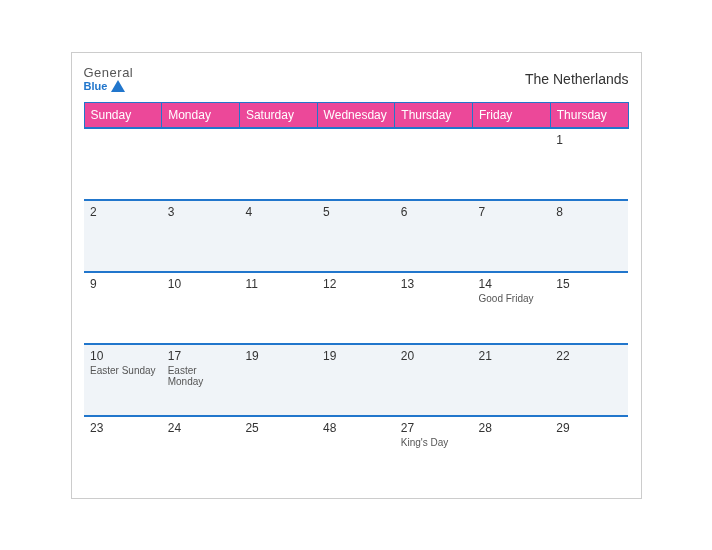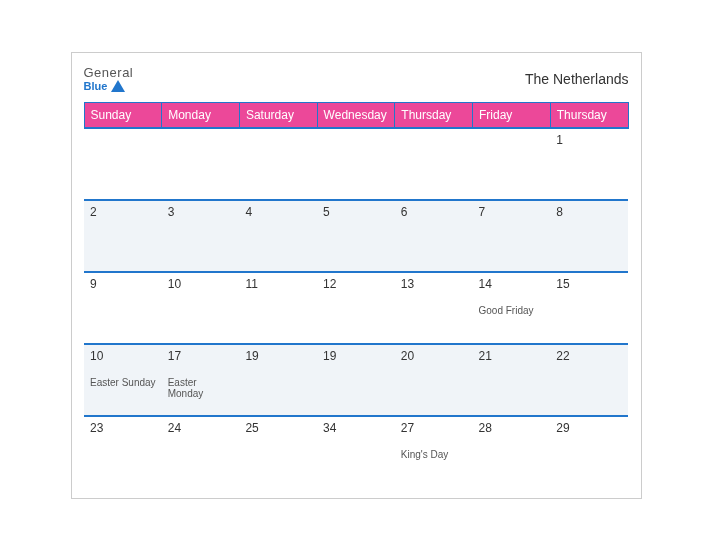--- a/index.html
+++ b/index.html
@@ -97,21 +97,21 @@
     }
     .day-number {
       font-size: 12px;
       color: #333;
       display: block;
     }
     .day-event {
       font-size: 10px;
       color: #555;
       display: block;
-      margin-top: 14px;
+      margin-top: 2px;
     }
     .empty-cell {
       background: #fff;
     }
     .calendar-grid tbody tr:nth-child(even) td.empty-cell {
       background: #f0f4f8;
     }
   </style>
 </head>
 <body>
@@ -228,21 +228,21 @@
           <td>
             <span class="day-number">23</span>
           </td>
           <td>
             <span class="day-number">24</span>
           </td>
           <td>
             <span class="day-number">25</span>
           </td>
           <td>
-            <span class="day-number">34</span>
+            <span class="day-number">48</span>
           </td>
           <td>
             <span class="day-number">27</span>
             <span class="day-event">King's Day</span>
           </td>
           <td>
             <span class="day-number">28</span>
           </td>
           <td>
             <span class="day-number">29</span>

